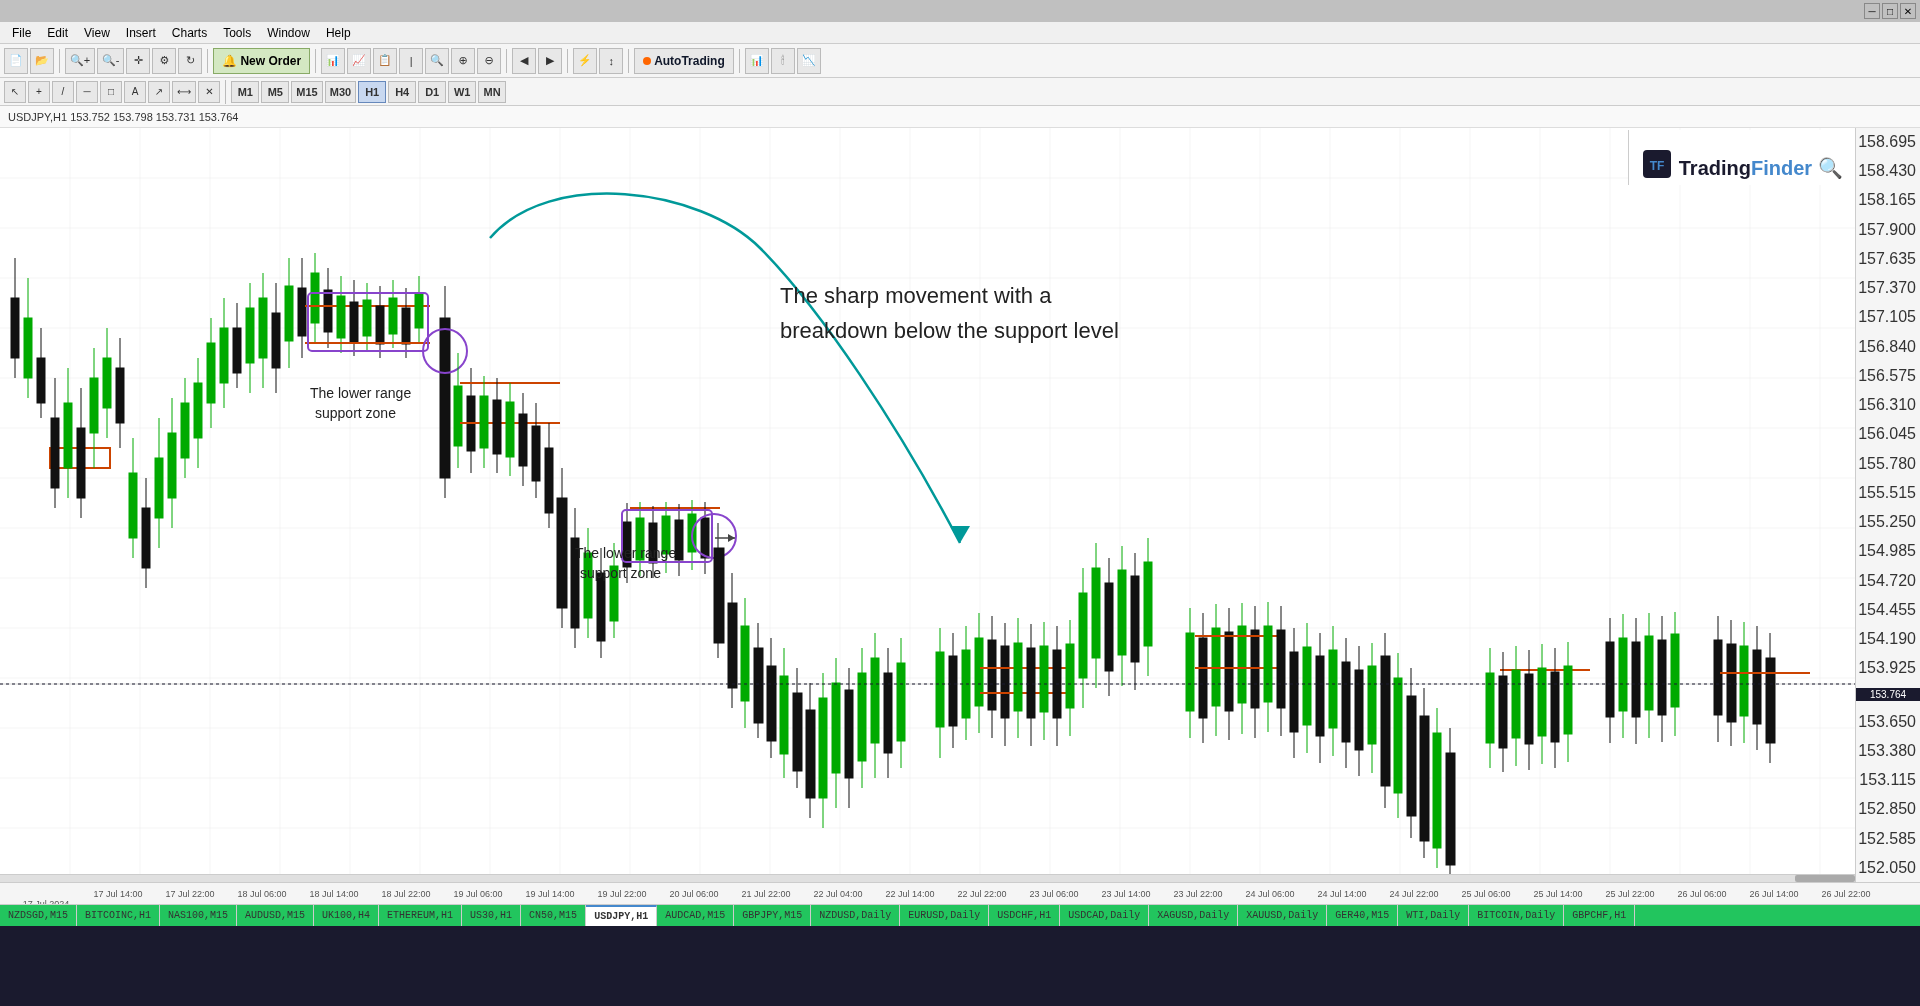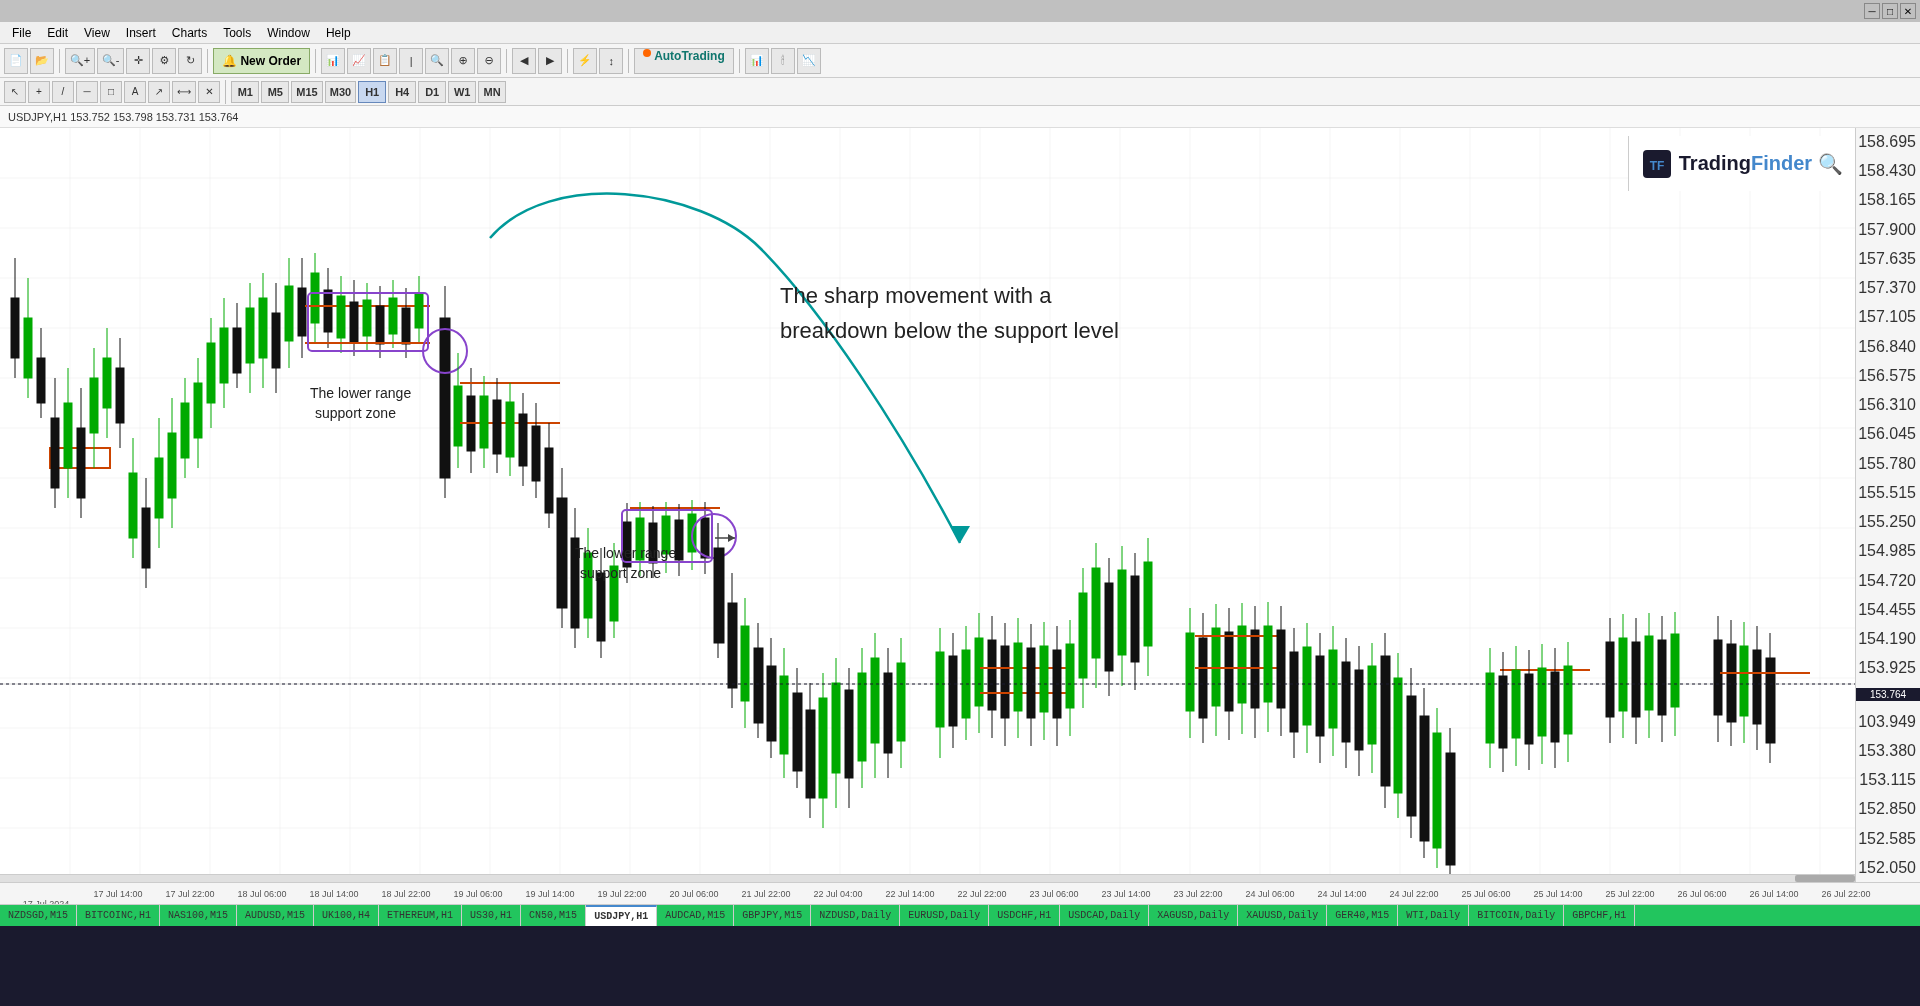--- a/index.html
+++ b/index.html
@@ -75,26 +75,26 @@
       padding: 0 4px;
       color: #333;
     }
     .tb-separator { width: 1px; height: 24px; background: #bbb; margin: 0 3px; }
     .tb-btn-auto-trading {
       background: #e8e8e8;
       border: 1px solid #bbb;
       padding: 0 8px;
       height: 26px;
       display: flex;
-      align-items: flex-start;
+      align-items: center;
       gap: 3px;
       cursor: pointer;
       font-size: 12px;
       font-weight: bold;
-      color: #0f766e;
+      color: #0f172a;
     }
     .auto-trading-dot { width: 8px; height: 8px; background: #ff6600; border-radius: 50%; }
 
     
     .tb-btn-new-order {
       background: #d4e8c2;
       border: 1px solid #88aa66;
       padding: 0 8px;
       height: 26px;
       display: flex;
@@ -1022,33 +1022,33 @@
     <div class="price-label">156.045</div>
     <div class="price-label">155.780</div>
     <div class="price-label">155.515</div>
     <div class="price-label">155.250</div>
     <div class="price-label">154.985</div>
     <div class="price-label">154.720</div>
     <div class="price-label">154.455</div>
     <div class="price-label">154.190</div>
     <div class="price-label">153.925</div>
     <div class="current-price-label">153.764</div>
-    <div class="price-label">103.949</div>
+    <div class="price-label">153.650</div>
     <div class="price-label">153.380</div>
     <div class="price-label">153.115</div>
     <div class="price-label">152.850</div>
     <div class="price-label">152.585</div>
     <div class="price-label">152.050</div>
   </div>
 
   <div class="scrollbar-h">
     <div class="scrollbar-thumb"></div>
   </div>
 
-  <div id="logo" style="position:absolute; top:8px; right:65px; background:white; padding: 5px 12px; display:flex; align-items:center; gap:6px; z-index:10; border-left:1px solid #ccc;">
+  <div id="logo" style="position:absolute; top:2px; right:65px; background:white; padding: 5px 12px; display:flex; align-items:flex-end; gap:6px; z-index:10; border-left:1px solid #ccc;">
     <svg width="32" height="32" viewBox="0 0 32 32">
       <rect x="2" y="2" width="28" height="28" rx="4" fill="#1a1a2e"></rect>
       <text x="16" y="22" text-anchor="middle" font-size="12" font-weight="bold" fill="#4488cc">TF</text>
     </svg>
     <span style="font-size:20px; font-weight:bold; color:#1a1a2e;">Trading<span style="color:#4488cc;">Finder</span></span>
     <span style="font-size:20px; cursor:pointer;">🔍</span>
   </div>
 
 </div>
 

